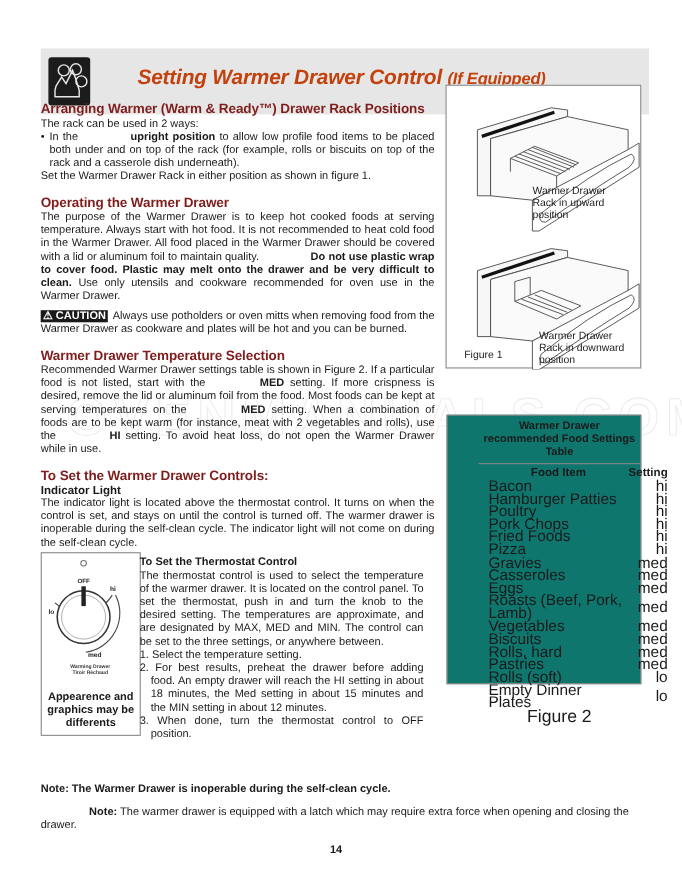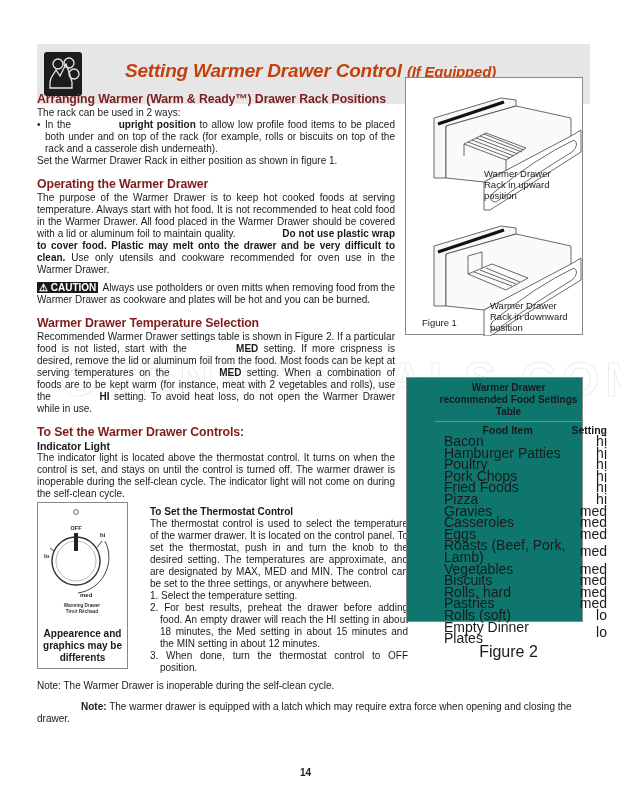--- a/index.html
+++ b/index.html
@@ -53,26 +53,26 @@
     .fig2 .caption { text-align: center; font-size: 16px; margin-top: 1px; }
 
     .control-box {
       position: absolute; left: 37px; top: 502px; width: 91px; height: 167px;
       border: 1px solid #888; background: #fff;
     }
     .control-box .caption {
       position: absolute; left: 0; top: 125px; width: 100%; text-align: center;
       font-weight: bold; font-size: 10px; line-height: 12px;
     }
-    .thermo-text { position: absolute; left: 150px; top: 506px; width: 258px; font-size: 10px; line-height: 12px; }
+    .thermo-text { position: absolute; left: 127px; top: 506px; width: 258px; font-size: 10px; line-height: 12px; }
     .thermo-text h3 { font-size: 10px; font-weight: bold; line-height: 12px; }
     .ol li { list-style: none; padding-left: 10px; text-indent: -10px; text-align: justify; }
 
     .notes { position: absolute; left: 37px; top: 680px; width: 560px; font-size: 10px; line-height: 12px; }
-    .notes .n1 { font-weight: normal; margin-bottom: 9px; }
+    .notes .n1 { font-weight: bold; margin-bottom: 9px; margin-top: 32px; }
     .page-num { position: absolute; left: 300px; top: 767px; font-size: 10px; font-weight: bold; }
 
     .watermark {
       position: absolute; left: 60px; top: 352px; width: 560px; font-size: 48px; font-weight: bold;
       color: transparent; -webkit-text-stroke: 1px rgba(0,0,0,0.08); letter-spacing: 6px; white-space: nowrap;
       pointer-events: none;
     }
   </style>
 </head>
 <body>

